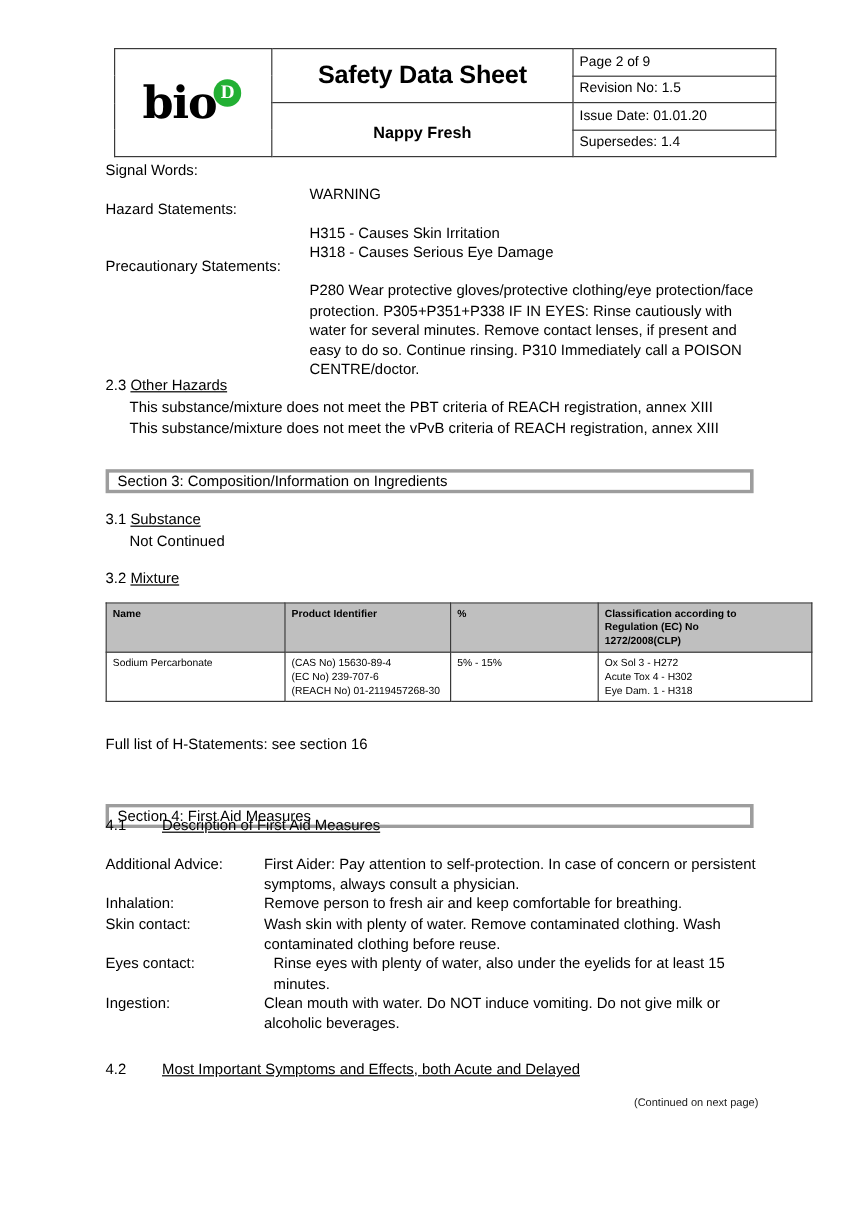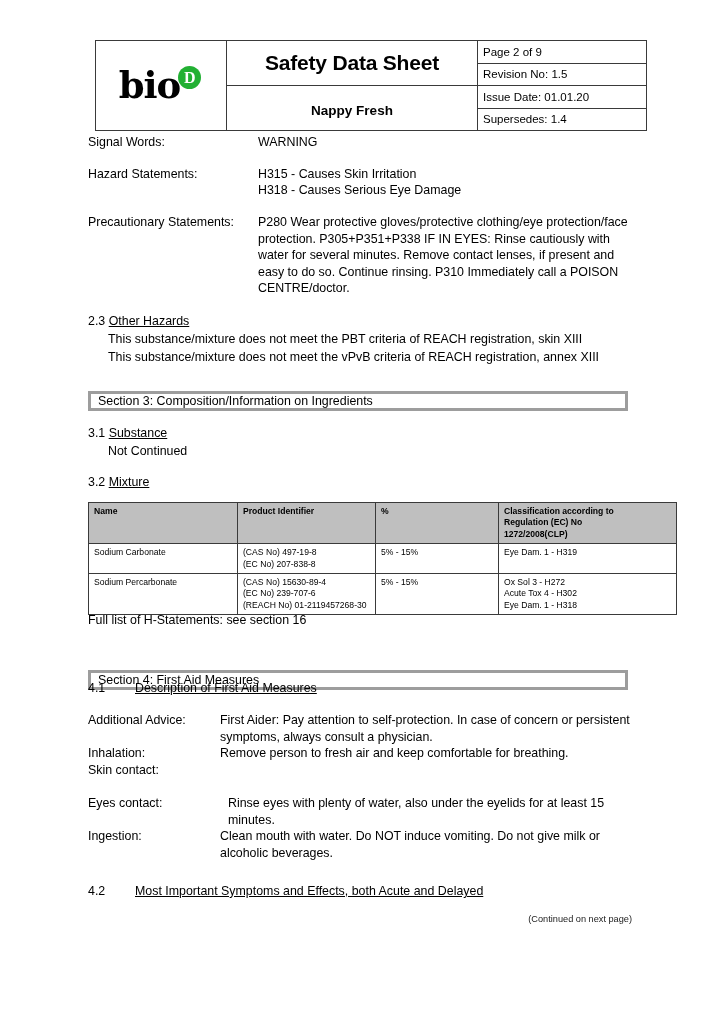--- a/index.html
+++ b/index.html
@@ -98,21 +98,21 @@
   }
 
   
   .body-text {
     position: absolute;
     left: 88px;
     font-size: 12.4px;
     line-height: 16.6px;
   }
   .lbl-col  { position: absolute; left: 88px; font-size: 12.4px; line-height: 16.6px; }
-  .val-col  { position: absolute; left: 258px; width: 378px; font-size: 12.4px; line-height: 16.6px; }
+  .val-col  { position: absolute; left: 258px; width: 378px; font-size: 12.4px; line-height: 16.6px; margin-top: 20px; }
 
   .u { text-decoration: underline; }
 
   
   .section-bar {
     position: absolute;
     left: 88px;
     width: 540px;
     height: 20px;
     border: 3px solid #9d9d9d;
@@ -211,21 +211,21 @@
   <div class="val-col" style="top:166px;">H315 - Causes Skin Irritation</div>
   <div class="val-col" style="top:182px;">H318 - Causes Serious Eye Damage</div>
 
   <div class="lbl-col" style="top:214px;">Precautionary Statements:</div>
   <div class="val-col" style="top:214px; width:380px; text-align:left;">P280 Wear protective gloves/protective clothing/eye protection/face protection.  P305+P351+P338 IF IN EYES: Rinse cautiously with water for several minutes.  Remove contact lenses, if present and easy to do so.  Continue rinsing.    P310 Immediately call a POISON CENTRE/doctor.</div>
 
   <div class="numbered" style="top:313px;">
     <span>2.3</span>
     <span class="u">Other Hazards</span>
   </div>
-  <div class="indent1" style="top:331px;">This substance/mixture does not meet the PBT criteria of REACH registration, skin XIII</div>
+  <div class="indent1" style="top:331px;">This substance/mixture does not meet the PBT criteria of REACH registration, annex XIII</div>
   <div class="indent1" style="top:349px;">This substance/mixture does not meet the vPvB criteria of REACH registration, annex XIII</div>
 
   <div class="section-bar" style="top:391px;">
     <div class="inner">Section 3: Composition/Information on Ingredients</div>
   </div>
 
   <div class="numbered" style="top:425px;">
     <span>3.1</span>
     <span class="u">Substance</span>
   </div>
@@ -243,31 +243,20 @@
         <th class="c-ident">Product Identifier</th>
         <th class="c-pct">%</th>
         <th class="c-class">
           <div>Classification according to</div>
           <div>Regulation (EC) No</div>
           <div>1272/2008(CLP)</div>
         </th>
       </tr>
     </thead>
     <tbody>
-      <tr>
-        <td>Sodium Carbonate</td>
-        <td>
-          <div class="nowrap">(CAS No) 497-19-8</div>
-          <div class="nowrap">(EC No) 207-838-8</div>
-        </td>
-        <td>5% - 15%</td>
-        <td>
-          <div>Eye Dam. 1 - H319</div>
-        </td>
-      </tr>
       <tr>
         <td>Sodium Percarbonate</td>
         <td>
           <div class="nowrap">(CAS No) 15630-89-4</div>
           <div class="nowrap">(EC No) 239-707-6</div>
           <div class="nowrap">(REACH No) 01-2119457268-30</div>
         </td>
         <td>5% - 15%</td>
         <td>
           <div>Ox Sol 3 - H272</div>
@@ -287,20 +276,21 @@
   <div class="num-lbl" style="top:681px;">4.1</div>
   <div class="num-txt u" style="top:681px;">Description of First Aid Measures</div>
 
   <div class="lbl-col" style="top:712px;">Additional Advice:</div>
   <div style="position:absolute; left:220px; top:712px; width:416px; font-size:12.4px; line-height:16.6px;">First Aider: Pay attention to self-protection.   In case of concern or persistent symptoms, always consult a physician.</div>
 
   <div class="lbl-col" style="top:745px;">Inhalation:</div>
   <div style="position:absolute; left:220px; top:745px; width:416px; font-size:12.4px; line-height:16.6px;">Remove person to fresh air and keep comfortable for breathing.</div>
 
   <div class="lbl-col" style="top:762px;">Skin contact:</div>
+  <div style="position:absolute; left:220px; top:762px; width:400px; font-size:12.4px; line-height:16.6px;">Wash skin with plenty of water.   Remove contaminated clothing.   Wash contaminated clothing before reuse.</div>
 
   <div class="lbl-col" style="top:795px;">Eyes contact:</div>
   <div style="position:absolute; left:228px; top:795px; width:400px; font-size:12.4px; line-height:16.6px;">Rinse eyes with plenty of water, also under the eyelids for at least 15 minutes.</div>
 
   <div class="lbl-col" style="top:828px;">Ingestion:</div>
   <div style="position:absolute; left:220px; top:828px; width:400px; font-size:12.4px; line-height:16.6px;">Clean mouth with water.   Do NOT induce vomiting.  Do not give milk or alcoholic beverages.</div>
 
   <div class="num-lbl" style="top:884px;">4.2</div>
   <div class="num-txt u" style="top:884px;">Most Important Symptoms and Effects, both Acute and Delayed</div>
 

